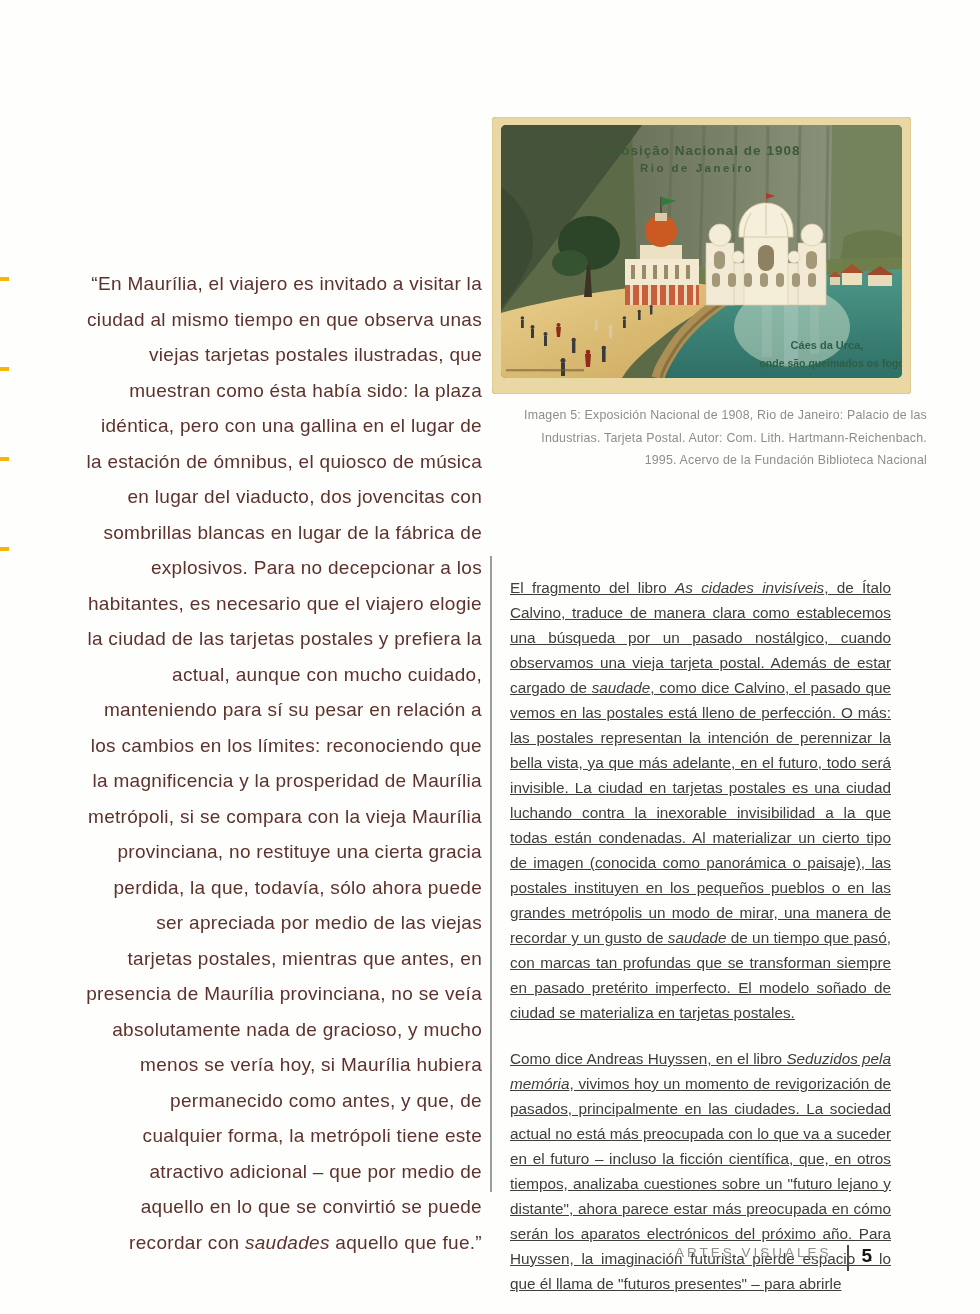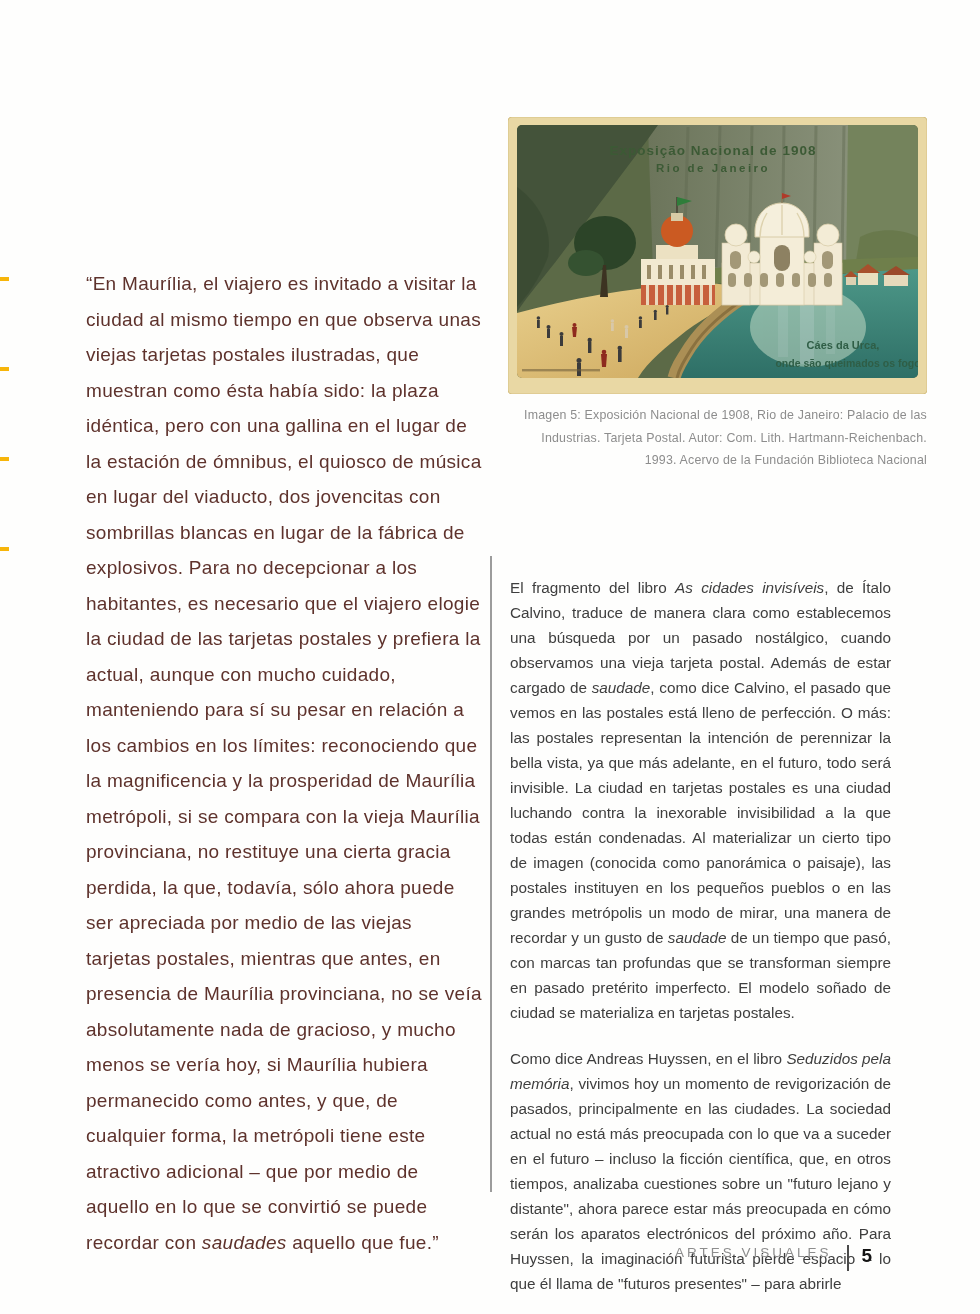--- a/index.html
+++ b/index.html
@@ -6,41 +6,41 @@
   .page{
     position:relative;width:980px;height:1314px;margin:0 auto;
     background:#fefefdF;background:#fefefd;overflow:hidden;
     font-family:"Liberation Sans", sans-serif;
   }
   
   .accent-dash{position:absolute;left:0;width:9px;height:4px;background:var(--accent-dash,#f7b50a);}
   
   .quote{
     position:absolute;left:86px;top:266px;width:396px;
-    text-align:left;color:var(--quote-text,#5e322c);
+    text-align:right;color:var(--quote-text,#5e322c);
     font-family:"Liberation Sans", sans-serif;
     font-size:19px;line-height:35.5px;letter-spacing:.3px;font-weight:500;
   }
   .quote i{font-style:italic;}
   
-  .postcard{position:absolute;left:508px;top:117px;width:419px;height:277px;}
+  .postcard{position:absolute;left:492px;top:117px;width:419px;height:277px;}
   .caption{
     position:absolute;left:520px;top:404px;width:407px;
     text-align:right;color:var(--caption-text,#8d8d8d);
     font-size:12.4px;line-height:22.6px;letter-spacing:.2px;
   }
   
   .vdivider{position:absolute;left:490px;top:556px;width:2px;height:636px;background:var(--divider,#9c9c9c);}
   
   .bodycol{
     position:absolute;left:510px;top:575px;width:381px;
     color:var(--body-text,#3e3e3e);font-size:15.3px;line-height:25px;
     text-align:justify;
   }
-  .bodycol p{margin:0 0 21px 0;}
+  .bodycol p{margin:0 0 21px 0;text-decoration:underline;}
   .bodycol i{font-style:italic;}
   
   .footer{position:absolute;top:1245px;right:108px;display:flex;align-items:flex-start;}
   .footer-section{
     color:var(--caption-text,#8d8d8d);font-size:13.5px;letter-spacing:3px;
     text-transform:uppercase;font-family:"Liberation Sans", sans-serif;
   }
   .footer-bar{width:2px;height:26px;background:#4a4a4a;margin:0 12px 0 16px;}
   .footer-page{color:#141414;font-size:19px;font-weight:bold;}
   svg text{font-family:"Liberation Sans", sans-serif;}
@@ -214,21 +214,21 @@
         <rect x="14" y="252" width="78" height="2.4" fill="#6a5a38" opacity=".55"></rect>
 
         <text x="205" y="38" text-anchor="middle" font-size="13.5" letter-spacing="1" fill="#3c5a35" font-weight="bold">Exposição Nacional de 1908</text>
         <text x="205" y="55" text-anchor="middle" font-size="11.5" letter-spacing="2.5" fill="#3c5a35" font-weight="bold">Rio de Janeiro</text>
         <text x="335" y="232" text-anchor="middle" font-size="11" fill="#2f5e46" font-weight="bold">Cáes da Urca,</text>
         <text x="343" y="250" text-anchor="middle" font-size="10.5" fill="#2f5e46" font-weight="bold">onde são queimados os fogos</text>
       </g>
     </svg>
   </div>
 
-  <div class="caption">Imagen 5: Exposición Nacional de 1908, Rio de Janeiro: Palacio de las Industrias. Tarjeta Postal. Autor: Com. Lith. Hartmann-Reichenbach. 1993. Acervo de la Fundación Biblioteca Nacional</div>
+  <div class="caption">Imagen 5: Exposición Nacional de 1908, Rio de Janeiro: Palacio de las Industrias. Tarjeta Postal. Autor: Com. Lith. Hartmann-Reichenbach. 1995. Acervo de la Fundación Biblioteca Nacional</div>
 
   <div class="vdivider"></div>
 
   <div class="bodycol">
     <p><span>El fragmento del libro </span><i>As cidades invisíveis</i><span>, de Ítalo Calvino, traduce de manera clara como establecemos una búsqueda por un pasado nostálgico, cuando observamos una vieja tarjeta postal. Además de estar cargado de </span><i>saudade</i><span>, como dice Calvino, el pasado que vemos en las postales está lleno de perfección. O más: las postales representan la intención de perennizar la bella vista, ya que más adelante, en el futuro, todo será invisible. La ciudad en tarjetas postales es una ciudad luchando contra la inexorable invisibilidad a la que todas están condenadas. Al materializar un cierto tipo de imagen (conocida como panorámica o paisaje), las postales instituyen en los pequeños pueblos o en las grandes metrópolis un modo de mirar, una manera de recordar y un gusto de </span><i>saudade</i><span> de un tiempo que pasó, con marcas tan profundas que se transforman siempre en pasado pretérito imperfecto. El modelo soñado de ciudad se materializa en tarjetas postales.</span></p>
     <p><span>Como dice Andreas Huyssen, en el libro </span><i>Seduzidos pela memória</i><span>, vivimos hoy un momento de revigorización de pasados, principalmente en las ciudades. La sociedad actual no está más preocupada con lo que va a suceder en el futuro – incluso la ficción científica, que, en otros tiempos, analizaba cuestiones sobre un "futuro lejano y distante", ahora parece estar más preocupada en cómo serán los aparatos electrónicos del próximo año. Para Huyssen, la imaginación futurista pierde espacio – lo que él llama de "futuros presentes" – para abrirle</span></p>
   </div>
 
   <div class="footer">
     <span class="footer-section">ARTES VISUALES</span>

